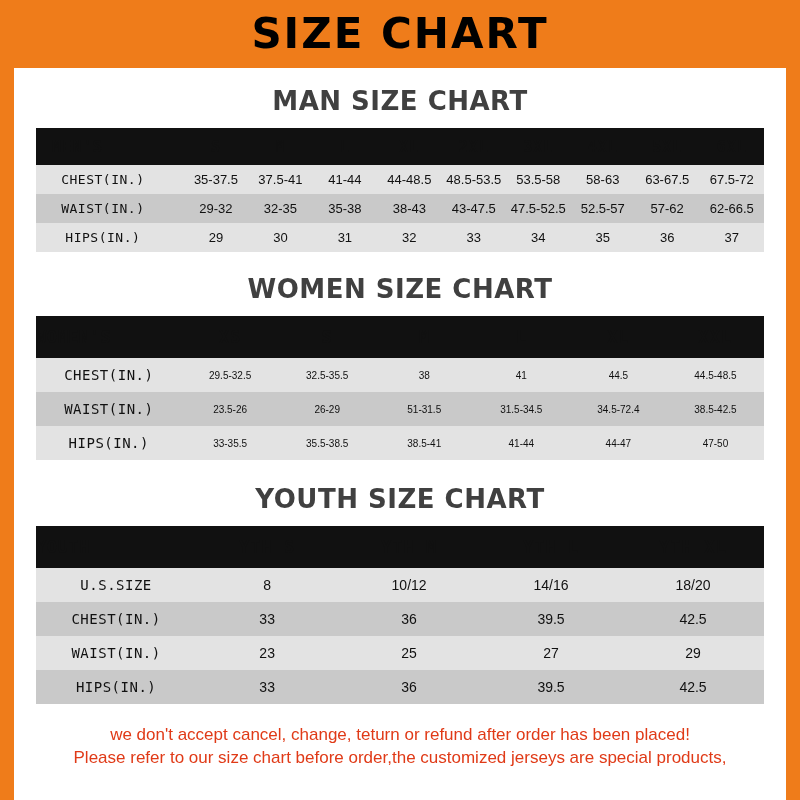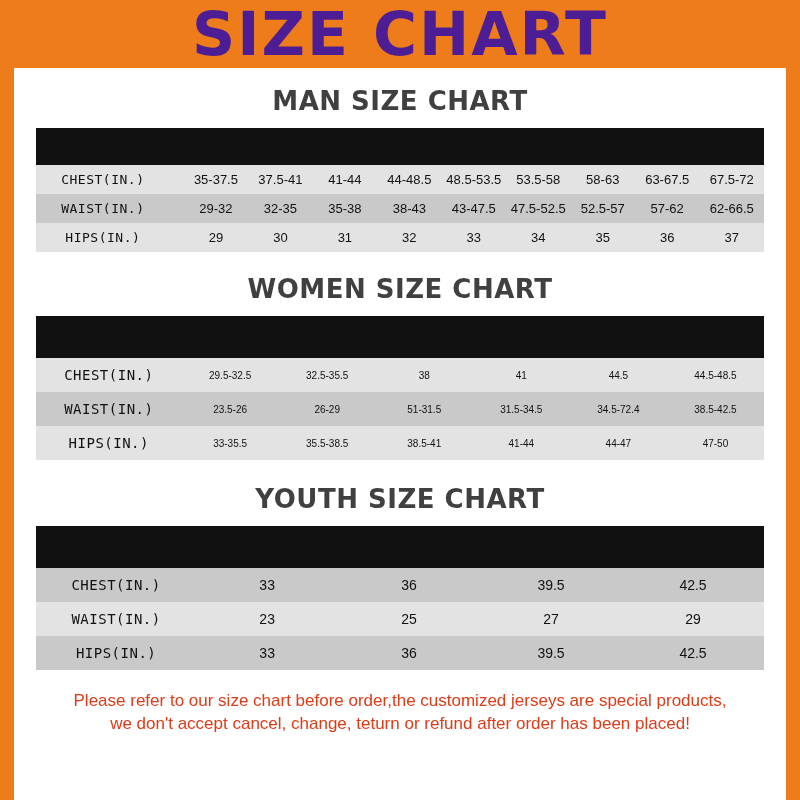--- a/index.html
+++ b/index.html
@@ -25,23 +25,23 @@
   .banner {
     background: #ef7c1a;
     height: 68px;
     display: flex;
     align-items: center;
     justify-content: center;
   }
   .banner-title {
     font-family: "DejaVu Sans", sans-serif;
     font-weight: bold;
-    font-size: 60px;
+    font-size: 42px;
     letter-spacing: 2px;
-    color: #4c1d95;
+    color: #000000;
     line-height: 1;
   }
   .content {
     padding: 0 22px;
   }
   .section-title {
     text-align: center;
     font-family: "DejaVu Sans", sans-serif;
     font-weight: bold;
     font-size: 26px;
@@ -221,20 +221,27 @@
     <div class="section-title t-youth">YOUTH SIZE CHART</div>
     <table class="youth">
       <tbody id="youth-body">
           <tr class="hrow">
             <td class="lbl" style="width: 22%;">YOUTH</td>
             <td style="width: 19.5%;">YTH S</td>
             <td style="width: 19.5%;">YTH M</td>
             <td style="width: 19.5%;">YTH L</td>
             <td style="width: 19.5%;">YTH XL</td>
           </tr>
+          <tr class="odd">
+            <td class="lbl">U.S.SIZE</td>
+            <td>8</td>
+            <td>10/12</td>
+            <td>14/16</td>
+            <td>18/20</td>
+          </tr>
           <tr class="even">
             <td class="lbl">CHEST(IN.)</td>
             <td>33</td>
             <td>36</td>
             <td>39.5</td>
             <td>42.5</td>
           </tr>
           <tr class="odd">
             <td class="lbl">WAIST(IN.)</td>
             <td>23</td>
@@ -246,18 +253,18 @@
             <td class="lbl">HIPS(IN.)</td>
             <td>33</td>
             <td>36</td>
             <td>39.5</td>
             <td>42.5</td>
           </tr>
         </tbody>
     </table>
 
     <div class="note">
+      <span>we don't accept cancel, change, teturn or refund after order has been placed!</span>
       <span>Please refer to our size chart before order,the customized jerseys are special products,</span>
-      <span>we don't accept cancel, change, teturn or refund after order has been placed!</span>
     </div>
 
   </div>
 </div>
 
 </body></html>

